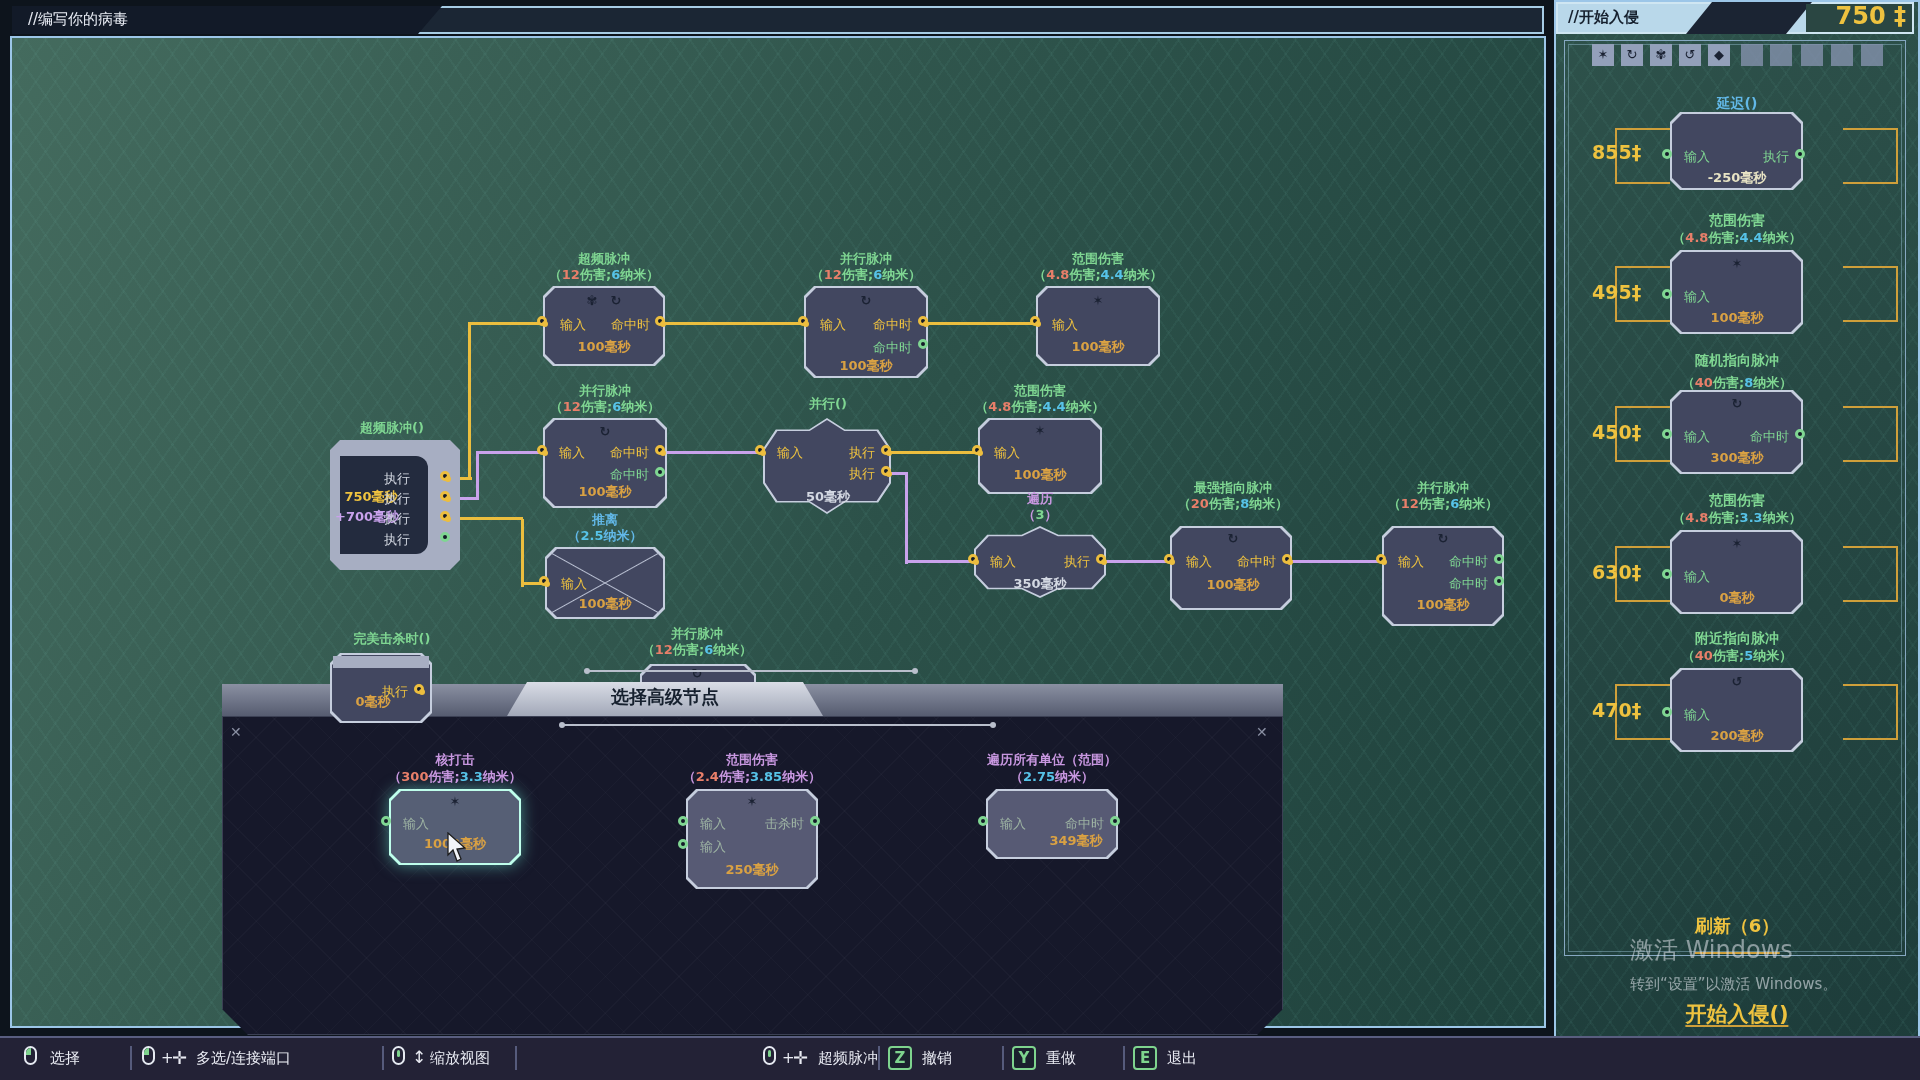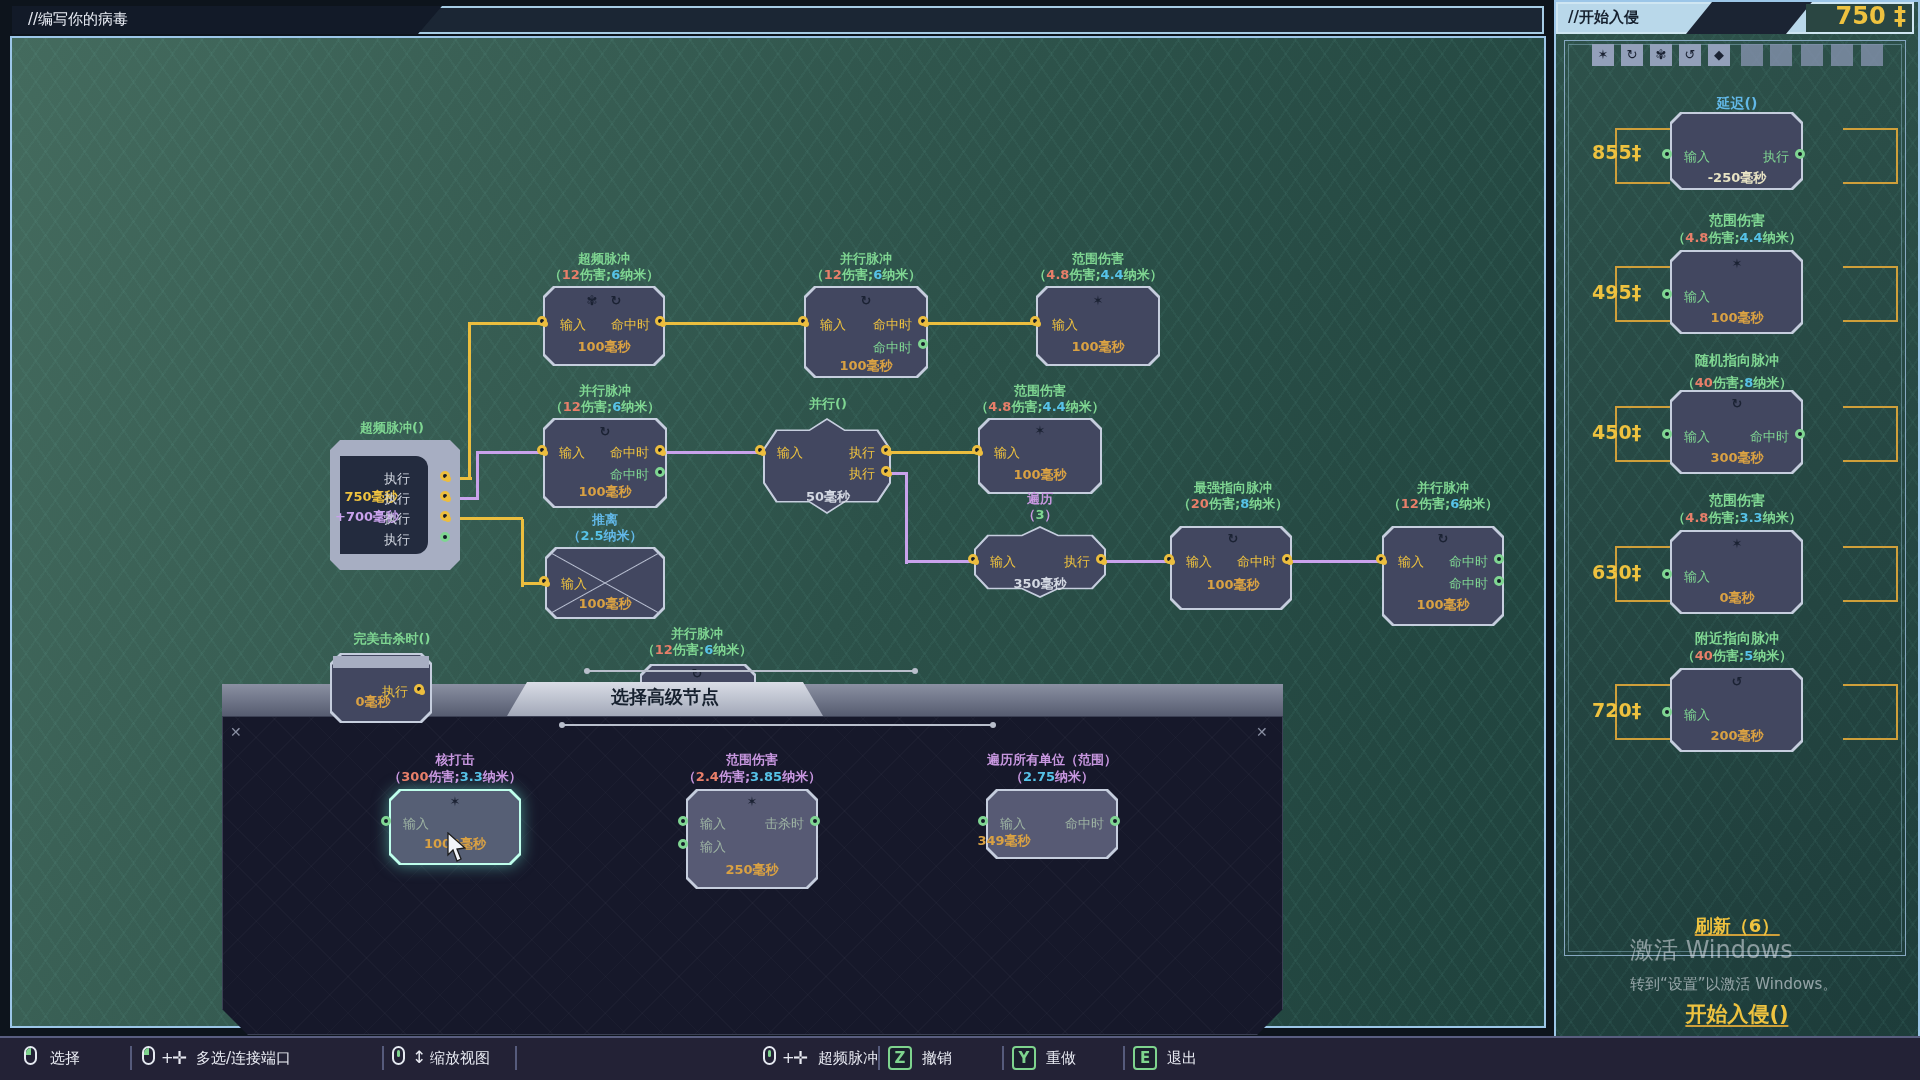--- a/index.html
+++ b/index.html
@@ -336,21 +336,21 @@
   <span class="pt ptg" style="left:810px;top:816px;z-index:7"></span>
 
   <div class="nb" style="left:986px;top:789px;width:132px;height:70px;z-index:5">
       <div class="f"></div>
       <div class="g" style="background:rgba(74,78,104,.9)"></div>
     </div>
   <div class="t c pu b" style="left:1052px;top:752px;z-index:6">遍历所有单位（范围）</div>
   <div class="t c b" style="left:1052px;top:769px;z-index:6"><span class="pu">（</span><span class="rng">2.75</span><span class="pu">纳米）</span></div>
   <div class="t" style="left:1000px;top:816px;color:#9db3a3;z-index:6">输入</div>
   <div class="t r" style="left:1104px;top:816px;color:#9db3a3;z-index:6">命中时</div>
-  <div class="t c or b" style="left:1004px;top:833px;z-index:6">349毫秒</div>
+  <div class="t c or b" style="left:1076px;top:833px;z-index:6">349毫秒</div>
   <span class="pt ptg" style="left:978px;top:816px;z-index:7"></span>
   <span class="pt ptg" style="left:1110px;top:816px;z-index:7"></span>
 
   <div class="t c bl b" style="left:1737px;top:95px;font-size:14px">延迟()</div>
   <div class="t ye b" style="left:1592px;top:144px;font-size:19px">855‡</div>
   <div class="nb" style="left:1670px;top:112px;width:133px;height:78px">
       <div class="f"></div>
       <div class="g"></div>
     </div>
   <div class="bk" style="left:1615px;top:128px;width:2px;height:56px"></div>
@@ -416,37 +416,37 @@
     <div class="bk" style="left:1615px;top:600px;width:55px;height:2px"></div>
   <div class="bk" style="left:1896px;top:546px;width:2px;height:56px"></div>
     <div class="bk" style="left:1843px;top:546px;width:55px;height:2px"></div>
     <div class="bk" style="left:1843px;top:600px;width:55px;height:2px"></div>
   <div class="t gr" style="left:1684px;top:569px">输入</div>
   <div class="t c or b" style="left:1737px;top:590px">0毫秒</div>
   <span class="pt ptg" style="left:1662px;top:569px"></span>
 
   <div class="t c gr b" style="left:1737px;top:630px;font-size:14px">附近指向脉冲</div>
   <div class="t c b" style="left:1737px;top:648px"><span class="gr">（</span><span class="dmg">40</span><span class="gr">伤害;</span><span class="rng">5</span><span class="gr">纳米）</span></div>
-  <div class="t ye b" style="left:1592px;top:702px;font-size:19px">720‡</div>
+  <div class="t ye b" style="left:1592px;top:702px;font-size:19px">470‡</div>
   <div class="nb" style="left:1670px;top:668px;width:133px;height:84px">
       <div class="f"></div>
       <div class="g"></div>
     </div>
   <div class="icn" style="left:1737px;top:674px">↺</div>
   <div class="bk" style="left:1615px;top:684px;width:2px;height:56px"></div>
     <div class="bk" style="left:1615px;top:684px;width:55px;height:2px"></div>
     <div class="bk" style="left:1615px;top:738px;width:55px;height:2px"></div>
   <div class="bk" style="left:1896px;top:684px;width:2px;height:56px"></div>
     <div class="bk" style="left:1843px;top:684px;width:55px;height:2px"></div>
     <div class="bk" style="left:1843px;top:738px;width:55px;height:2px"></div>
   <div class="t gr" style="left:1684px;top:707px">输入</div>
   <div class="t c or b" style="left:1737px;top:728px">200毫秒</div>
   <span class="pt ptg" style="left:1662px;top:707px"></span>
 
-  <div class="t c ye b" style="left:1737px;top:918px;font-size:18px;border-bottom:2px solid #cf9f3a;padding-bottom:0;z-index:4">刷新（6）</div>
+  <div class="t c ye b" style="left:1737px;top:918px;font-size:18px;border-bottom:2px solid #cf9f3a;padding-bottom:18px;z-index:4">刷新（6）</div>
   <div class="t c ye b" style="left:1737px;top:1006px;font-size:21px;border-bottom:2px solid #cf9f3a;padding-bottom:3px;z-index:4">开始入侵()</div>
 
   <div class="t" style="left:1630px;top:942px;font-size:24px;color:rgba(225,230,236,.55);z-index:15">激活 Windows</div>
   <div class="t" style="left:1630px;top:976px;font-size:15px;color:rgba(225,230,236,.6);z-index:15">转到“设置”以激活 Windows。</div>
 
   <div class="a" id="hb"></div>
   <span class="mouse ml" style="left:24px;top:1046px"></span>
   <div class="hl" style="left:50px;top:1049px">选择</div>
   <div class="hd" style="left:130px;top:1046px"></div>
   <span class="mouse ml" style="left:142px;top:1046px"></span>

